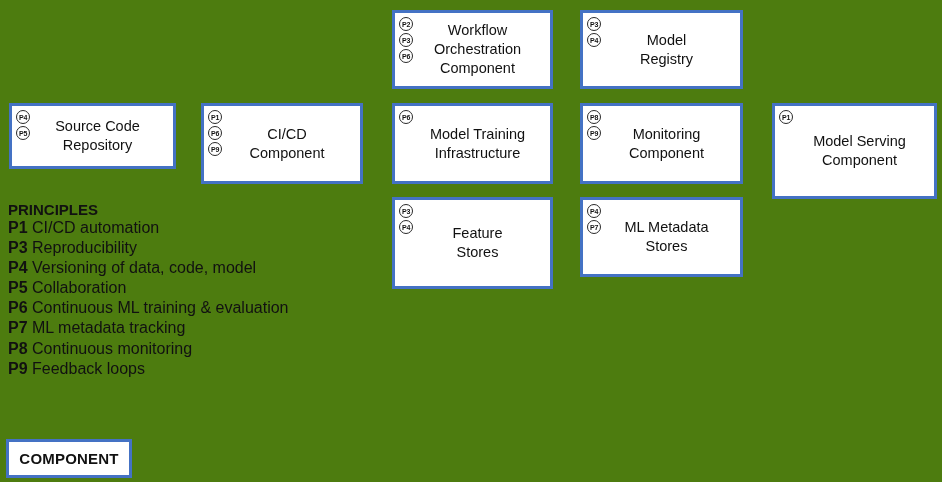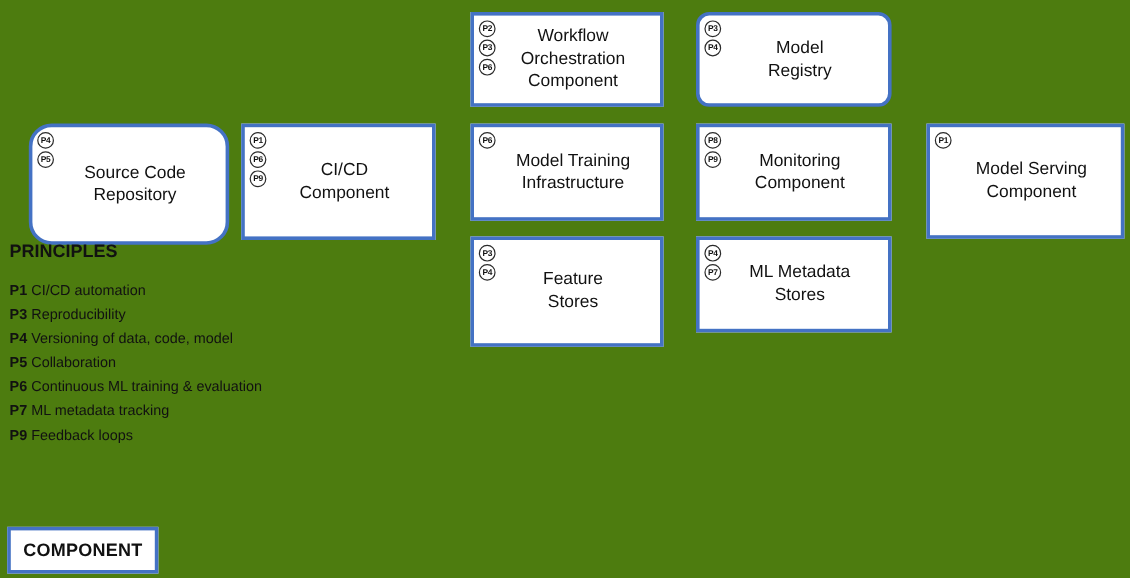--- a/index.html
+++ b/index.html
@@ -62,24 +62,23 @@
   }
   .legend {
     position: absolute;
     left: 8px;
     top: 201px;
     width: 360px;
   }
   .legend-title {
     font-size: 15px;
     font-weight: bold;
-    margin-bottom: 14px;
   }
   .p-row {
-    font-size: 12px;
+    font-size: 16px;
     line-height: 20.1px;
     white-space: nowrap;
   }
   .p-id {
     font-weight: bold;
   }
   .key-box {
     position: absolute;
     left: 6px;
     top: 439px;
@@ -105,39 +104,39 @@
     <div class="badges">
         <span class="badge">P2</span>
         <span class="badge">P3</span>
         <span class="badge">P6</span>
       </div>
     <div class="comp-label">Workflow
 Orchestration
 Component</div>
   </div>
 
-  <div class="comp-box" style="left:580px; top:10px; width:163px; height:79px;border-radius:11px;">
+  <div class="comp-box" style="left:580px; top:10px; width:163px; height:79px;">
     <div class="badges">
         <span class="badge">P3</span>
         <span class="badge">P4</span>
       </div>
     <div class="comp-label">Model
 Registry</div>
   </div>
 
-  <div class="comp-box" style="left:24px; top:103px; width:167px; height:101px;border-radius:19px;">
+  <div class="comp-box" style="left:9px; top:103px; width:167px; height:66px;">
     <div class="badges">
         <span class="badge">P4</span>
         <span class="badge">P5</span>
       </div>
     <div class="comp-label">Source Code
 Repository</div>
   </div>
 
-  <div class="comp-box" style="left:201px; top:103px; width:162px; height:97px;">
+  <div class="comp-box" style="left:201px; top:103px; width:162px; height:81px;">
     <div class="badges">
         <span class="badge">P1</span>
         <span class="badge">P6</span>
         <span class="badge">P9</span>
       </div>
     <div class="comp-label">CI/CD
 Component</div>
   </div>
 
   <div class="comp-box" style="left:392px; top:103px; width:161px; height:81px;padding-left:14px;">
@@ -185,20 +184,21 @@
 
   <div class="legend">
     <div class="legend-title">PRINCIPLES</div>
     <div>
         <div class="p-row"><span class="p-id">P1</span><span> CI/CD automation</span></div>
         <div class="p-row"><span class="p-id">P3</span><span> Reproducibility</span></div>
         <div class="p-row"><span class="p-id">P4</span><span> Versioning of data, code, model</span></div>
         <div class="p-row"><span class="p-id">P5</span><span> Collaboration</span></div>
         <div class="p-row"><span class="p-id">P6</span><span> Continuous ML training &amp; evaluation</span></div>
         <div class="p-row"><span class="p-id">P7</span><span> ML metadata tracking</span></div>
+        <div class="p-row"><span class="p-id">P8</span><span> Continuous monitoring</span></div>
         <div class="p-row"><span class="p-id">P9</span><span> Feedback loops</span></div>
       </div>
   </div>
 
   <div class="key-box">
     <span>COMPONENT</span>
   </div>
 
 </div>
 

